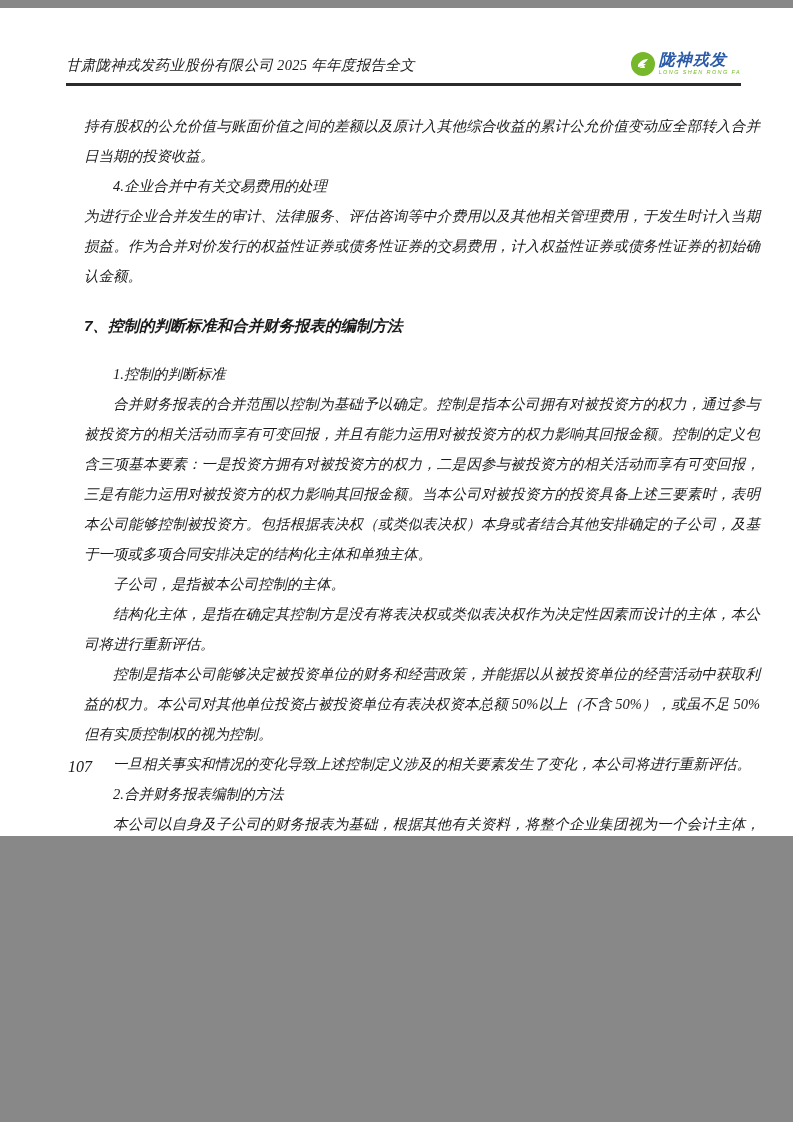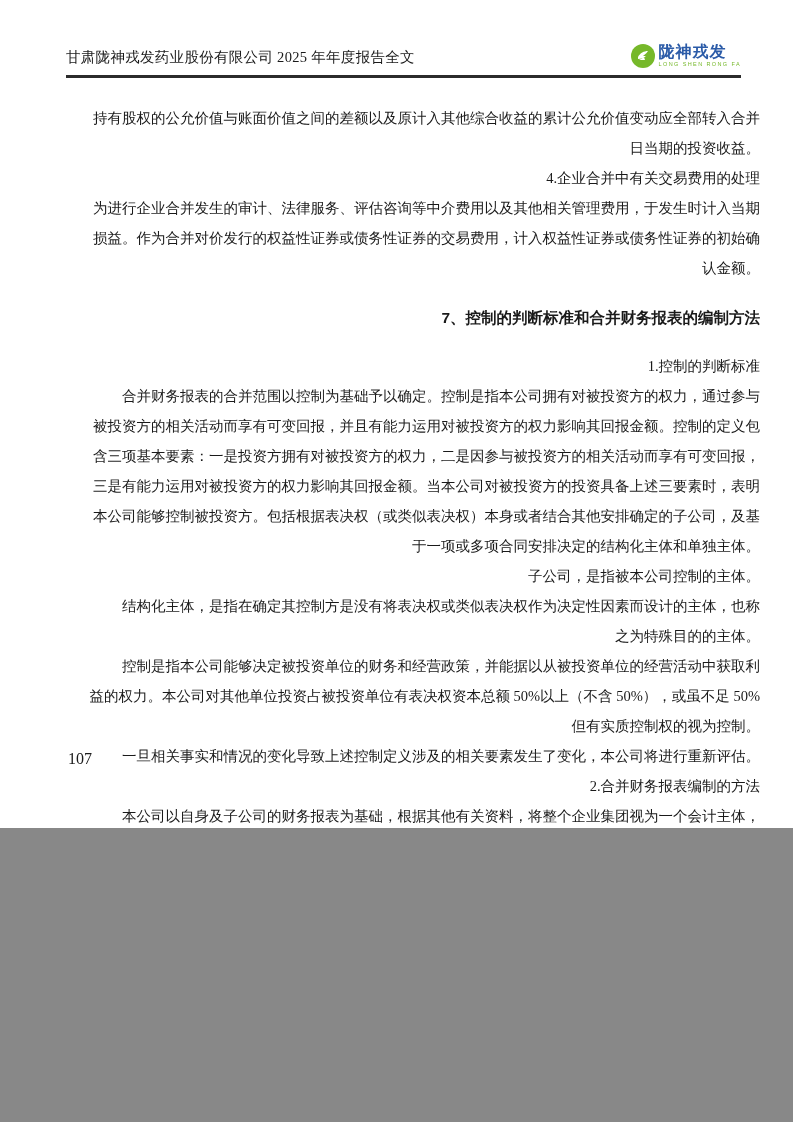--- a/index.html
+++ b/index.html
@@ -1,25 +1,26 @@
 <!DOCTYPE html>
 <html><head>
 <meta charset="utf-8">
 <style>
   * { margin: 0; padding: 0; box-sizing: border-box; }
   html, body { background: #888; }
   .page {
     position: relative;
     width: 793px;
     height: 828px;
-    margin: 0 auto;
+    margin: 8px auto;
     background: #ffffff;
     font-family: "Liberation Serif", "DejaVu Serif", serif;
     color: #1a1a1a;
     overflow: hidden;
+    font-style: italic;
   }
   .header {
     position: absolute;
     top: 44px;
     left: 66px;
     right: 52px;
     display: flex;
     justify-content: space-between;
     align-items: flex-end;
     padding-bottom: 6px;
@@ -64,21 +65,21 @@
   }
   .content {
     position: absolute;
     top: 103px;
     left: 84px;
     width: 676px;
     font-size: 14.5px;
     line-height: 30px;
     text-align: justify;
   }
-  .content p { margin: 0; text-align: right; }
+  .content p { margin: 0; }
   .indent { text-indent: 2em; }
   .flush { text-indent: 0; }
   .section-title {
     font-family: "Liberation Sans", "DejaVu Sans", sans-serif;
     font-weight: bold;
     font-size: 15.5px;
     line-height: 22px;
     margin: 24px 0 22px 0 !important;
     text-indent: 0;
     text-align: left;
@@ -112,21 +113,21 @@
   </div>
 
   <div class="content">
     <p class="flush">持有股权的公允价值与账面价值之间的差额以及原计入其他综合收益的累计公允价值变动应全部转入合并日当期的投资收益。</p>
     <p class="indent">4.企业合并中有关交易费用的处理</p>
     <p class="flush">为进行企业合并发生的审计、法律服务、评估咨询等中介费用以及其他相关管理费用，于发生时计入当期损益。作为合并对价发行的权益性证券或债务性证券的交易费用，计入权益性证券或债务性证券的初始确认金额。</p>
     <p class="section-title">7、控制的判断标准和合并财务报表的编制方法</p>
     <p class="indent">1.控制的判断标准</p>
     <p class="indent">合并财务报表的合并范围以控制为基础予以确定。控制是指本公司拥有对被投资方的权力，通过参与被投资方的相关活动而享有可变回报，并且有能力运用对被投资方的权力影响其回报金额。控制的定义包含三项基本要素：一是投资方拥有对被投资方的权力，二是因参与被投资方的相关活动而享有可变回报，三是有能力运用对被投资方的权力影响其回报金额。当本公司对被投资方的投资具备上述三要素时，表明本公司能够控制被投资方。包括根据表决权（或类似表决权）本身或者结合其他安排确定的子公司，及基于一项或多项合同安排决定的结构化主体和单独主体。</p>
     <p class="indent">子公司，是指被本公司控制的主体。</p>
-    <p class="indent">结构化主体，是指在确定其控制方是没有将表决权或类似表决权作为决定性因素而设计的主体，也称之为特殊目的的主体。</p>
+    <p class="indent">结构化主体，是指在确定其控制方是没有将表决权或类似表决权作为决定性因素而设计的主体，本公司将进行重新评估。</p>
     <p class="indent">控制是指本公司能够决定被投资单位的财务和经营政策，并能据以从被投资单位的经营活动中获取利益的权力。本公司对其他单位投资占被投资单位有表决权资本总额 50%以上（不含 50%），或虽不足 50%但有实质控制权的视为控制。</p>
     <p class="indent">一旦相关事实和情况的变化导致上述控制定义涉及的相关要素发生了变化，本公司将进行重新评估。</p>
     <p class="indent">2.合并财务报表编制的方法</p>
     <p class="indent">本公司以自身及子公司的财务报表为基础，根据其他有关资料，将整个企业集团视为一个会计主体，依据相关的企业会计准则确认、计量和列报的要求，按照统一的会计政策，反映本企业集团整体的财务状况、经营成果和现金流量。</p>
     <p class="indent">（1）一般原则</p>
   </div>
 
   <div class="page-number">107</div>
 
 </div>

